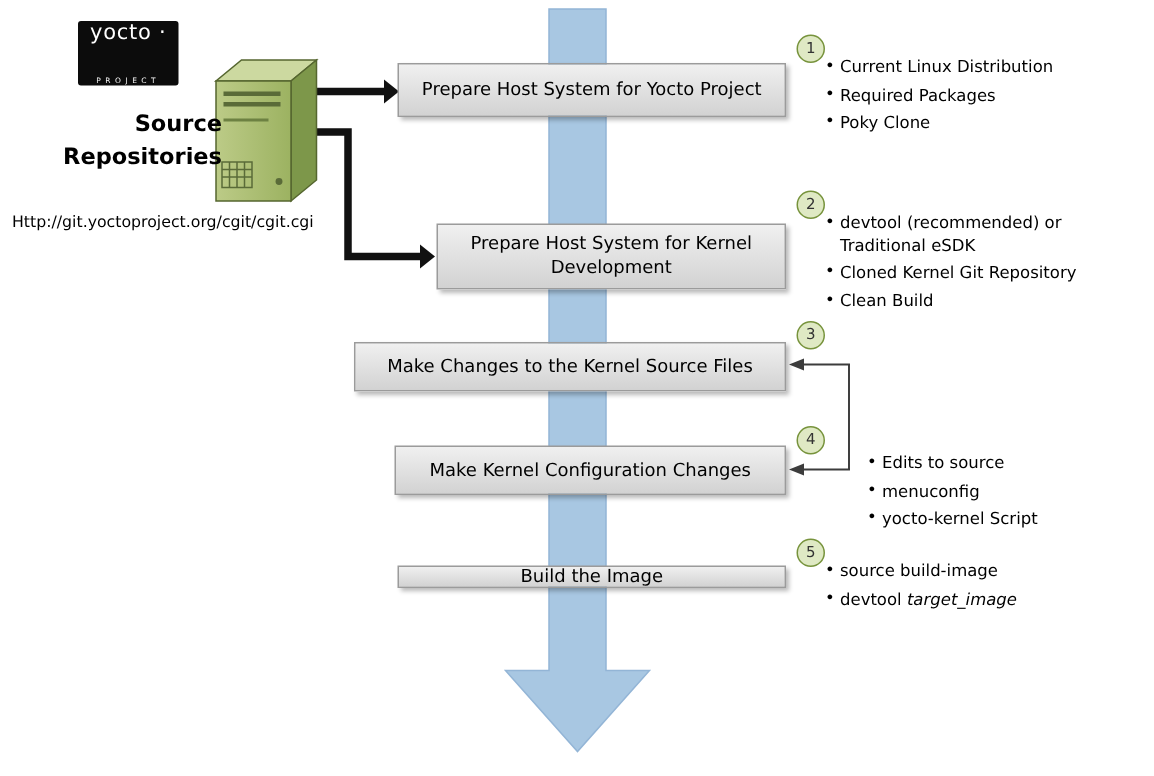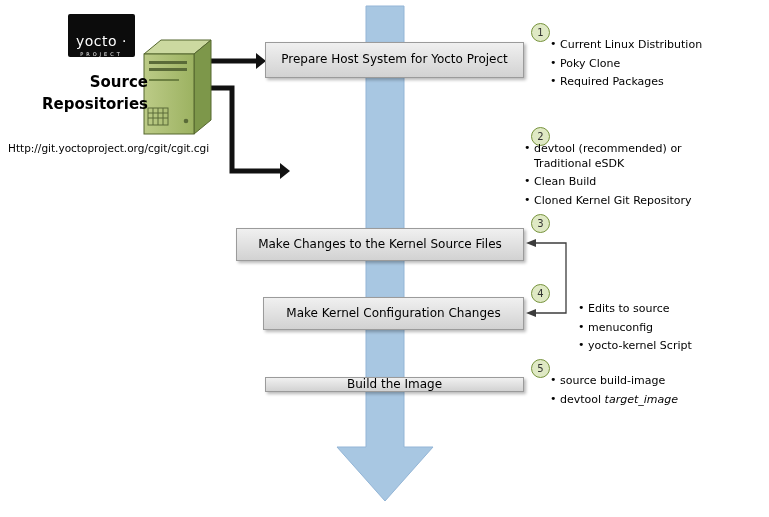--- a/index.html
+++ b/index.html
@@ -31,23 +31,23 @@
   }
 
   
   .bullets { position:absolute; z-index:3; list-style:none; font-size:11px; color:#000; }
   .bullets li { position:relative; padding-left:11px; margin-bottom:4px; line-height:1.32; }
   .bullets li::before { content:"\2022"; position:absolute; left:1px; top:-1px; }
   .bullets em { }
 
   
   .yocto-logo {
-    position:absolute; z-index:2; left:68px; top:14px; width:67px; height:43px;
+    position:absolute; z-index:2; left:52px; top:14px; width:67px; height:43px;
     background:#0c0c0c; border-radius:2px;
-    display:flex; flex-direction:column; align-items:center; justify-content:flex-end;
+    display:flex; flex-direction:column; align-items:center; justify-content:space-between;
     color:#fff;
   }
   .yocto-logo .main { font-size:14px; letter-spacing:0.5px; }
   .yocto-logo .sub { font-size:5px; letter-spacing:3px; margin-top:2px; color:#f5f5f5; }
 
   .source-label {
     position:absolute; z-index:3; left:36px; top:72px; width:112px;
     font-weight:bold; font-size:15px; line-height:1.45;text-align:right;
   }
   .source-url {
@@ -111,40 +111,41 @@
     <line x1="22" y1="74" x2="22" y2="91" stroke="#5a6b38" stroke-width="1"></line>
     <line x1="27" y1="74" x2="27" y2="91" stroke="#5a6b38" stroke-width="1"></line>
 
     <circle cx="50" cy="87" r="2.3" fill="#5a6b38"></circle>
   </svg>
 
   <div class="source-label">Source Repositories</div>
   <div class="source-url">Http://git.yoctoproject.org/cgit/cgit.cgi</div>
 
   <div class="box nowrap" style="left:265px; top:42px;  width:259px; height:36px;">Prepare Host System for Yocto Project</div>
+  <div class="box" style="left:291px; top:149px; width:233px; height:44px;">Prepare Host System for Kernel Development</div>
   <div class="box nowrap" style="left:236px; top:228px; width:288px; height:33px;">Make Changes to the Kernel Source Files</div>
   <div class="box nowrap" style="left:263px; top:297px; width:261px; height:33px;">Make Kernel Configuration Changes</div>
   <div class="box nowrap" style="left:265px; top:377px; width:259px; height:15px;">Build the Image</div>
 
   <div class="circle" style="left:531px; top:23px;">1</div>
   <div class="circle" style="left:531px; top:127px;">2</div>
   <div class="circle" style="left:531px; top:214px;">3</div>
   <div class="circle" style="left:531px; top:284px;">4</div>
   <div class="circle" style="left:531px; top:359px;">5</div>
 
   <ul class="bullets" style="left:549px; top:38px; width:205px;">
     <li>Current Linux Distribution</li>
+    <li>Required Packages</li>
     <li>Poky Clone</li>
-    <li>Required Packages</li>
   </ul>
 
-  <ul class="bullets" style="left:523px; top:142px; width:192px;">
+  <ul class="bullets" style="left:549px; top:142px; width:192px;">
     <li>devtool (recommended) or Traditional eSDK</li>
+    <li>Cloned Kernel Git Repository</li>
     <li>Clean Build</li>
-    <li>Cloned Kernel Git Repository</li>
   </ul>
 
   <ul class="bullets" style="left:577px; top:258px; width:155px;margin-top:44px;">
     <li>Edits to source</li>
     <li>menuconfig</li>
     <li>yocto-kernel Script</li>
   </ul>
 
   <ul class="bullets" style="left:549px; top:374px; width:175px;">
     <li>source build-image</li>

